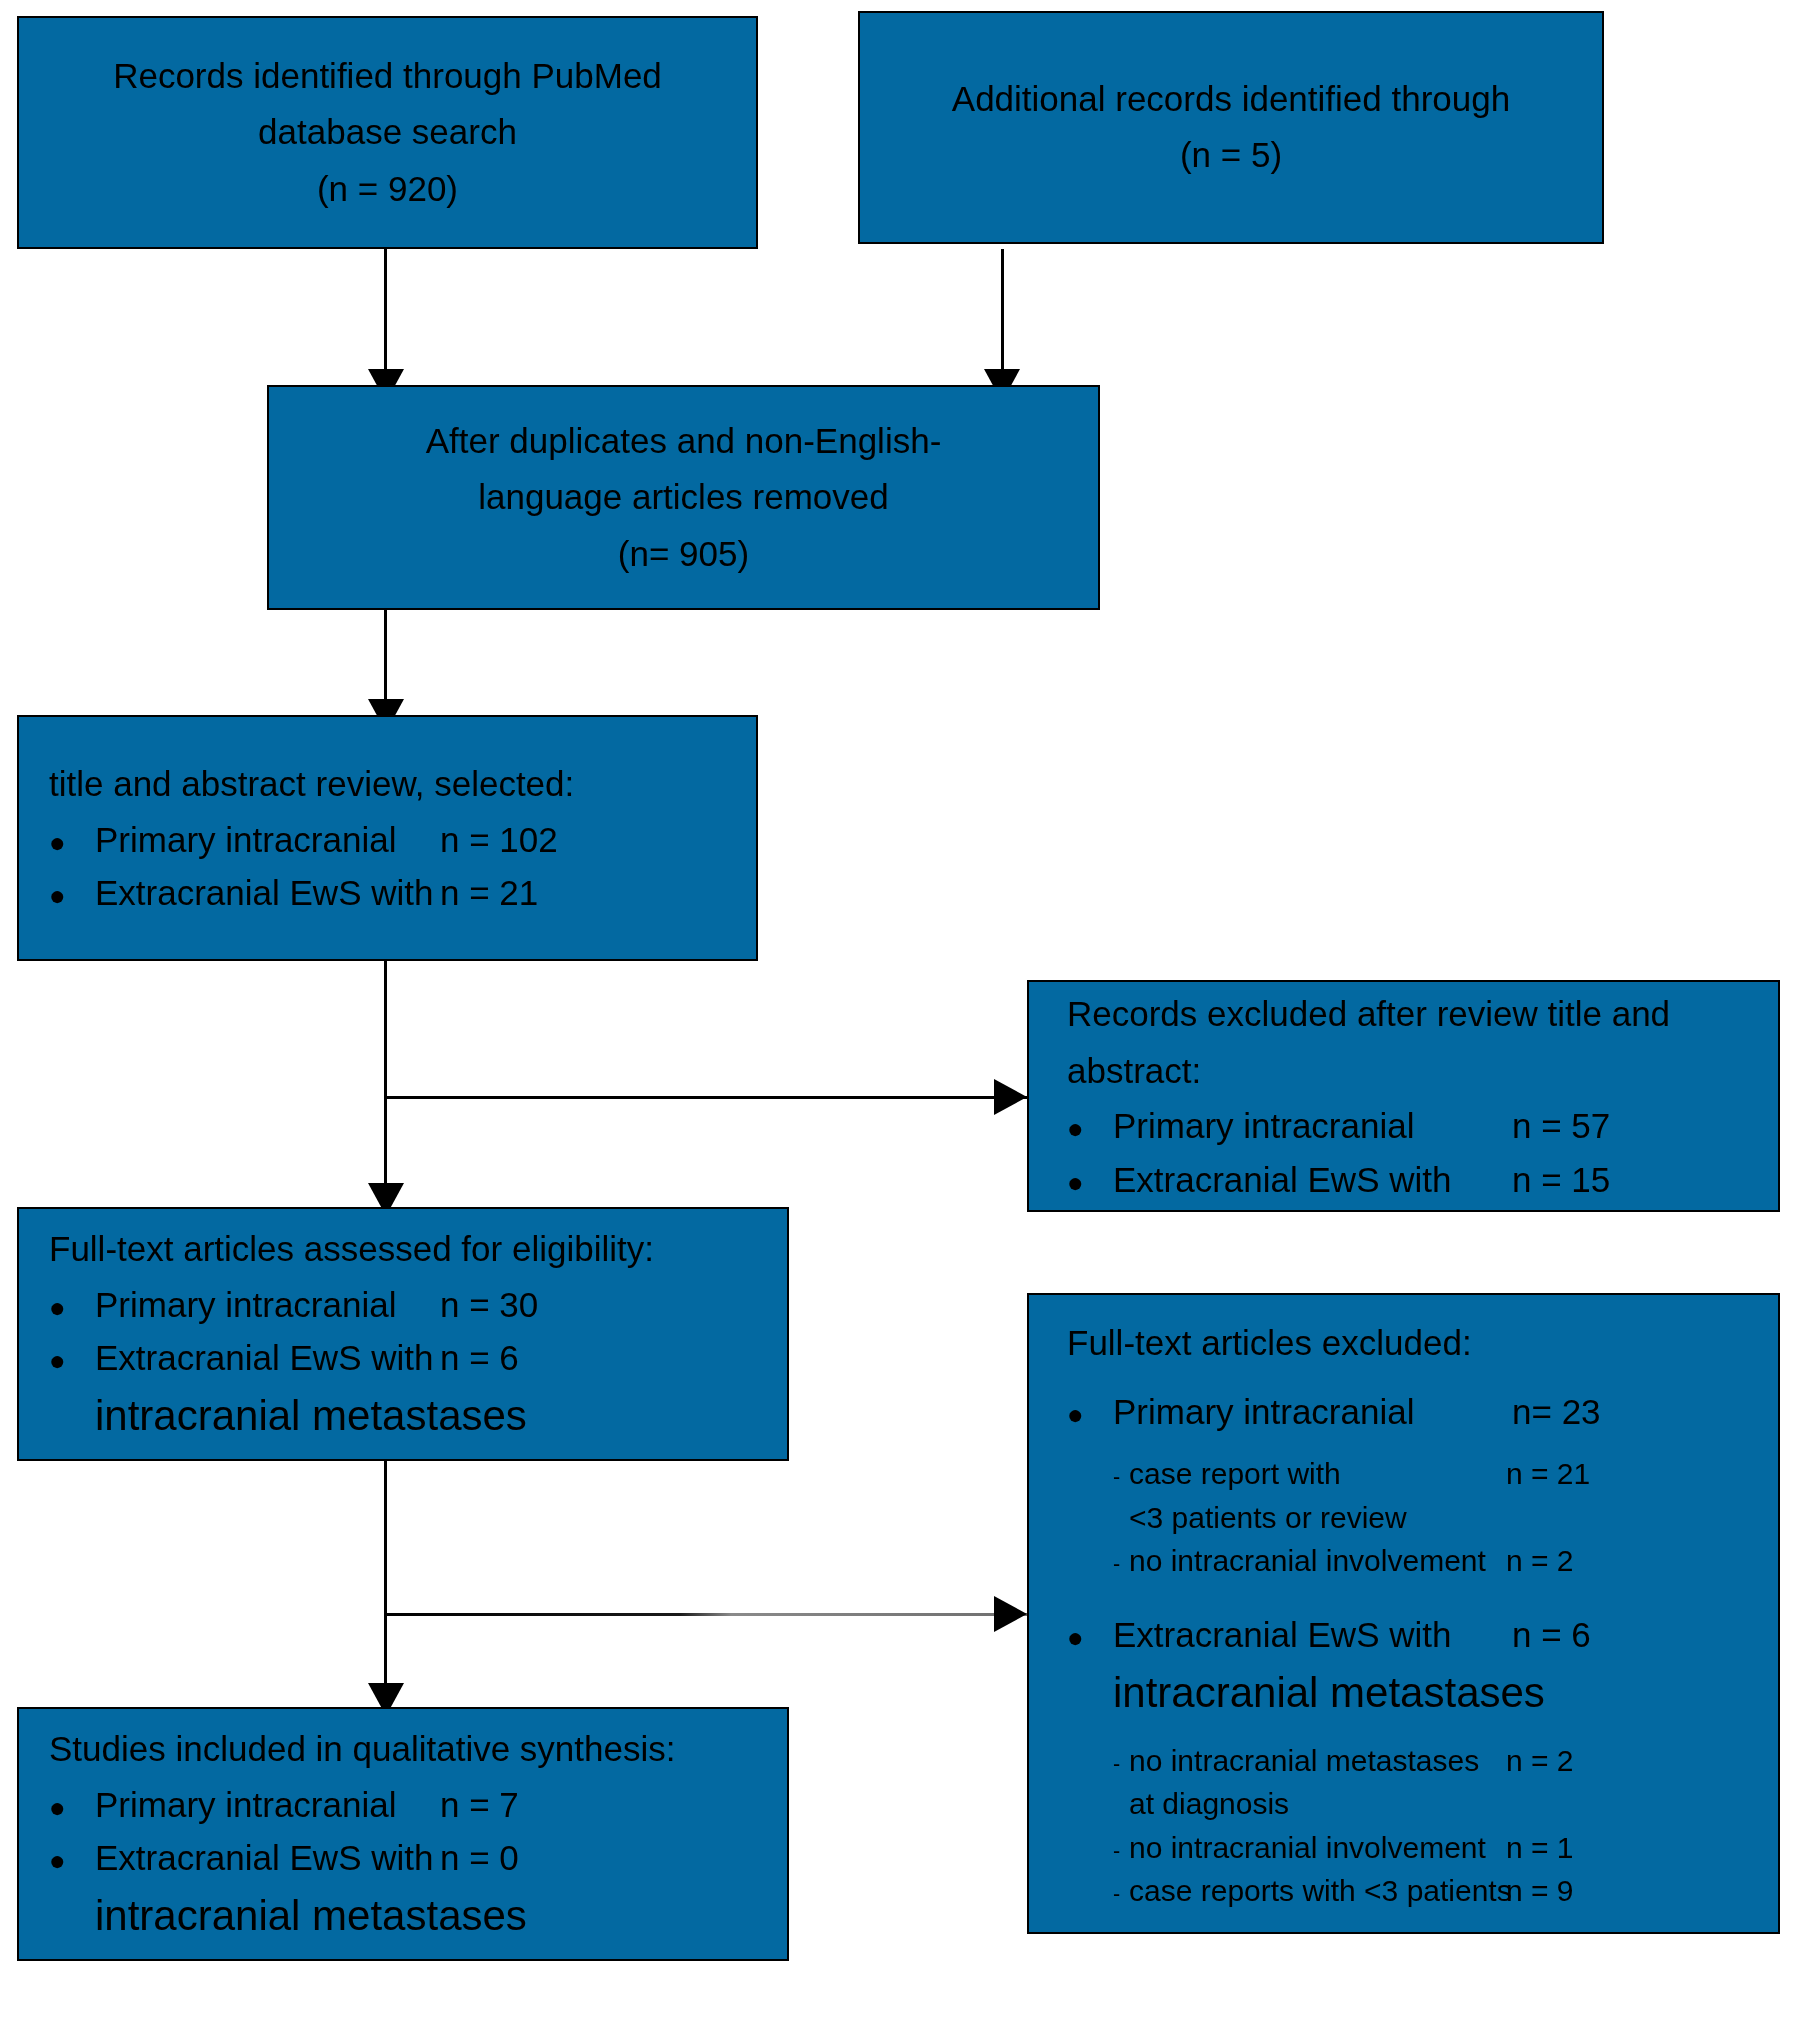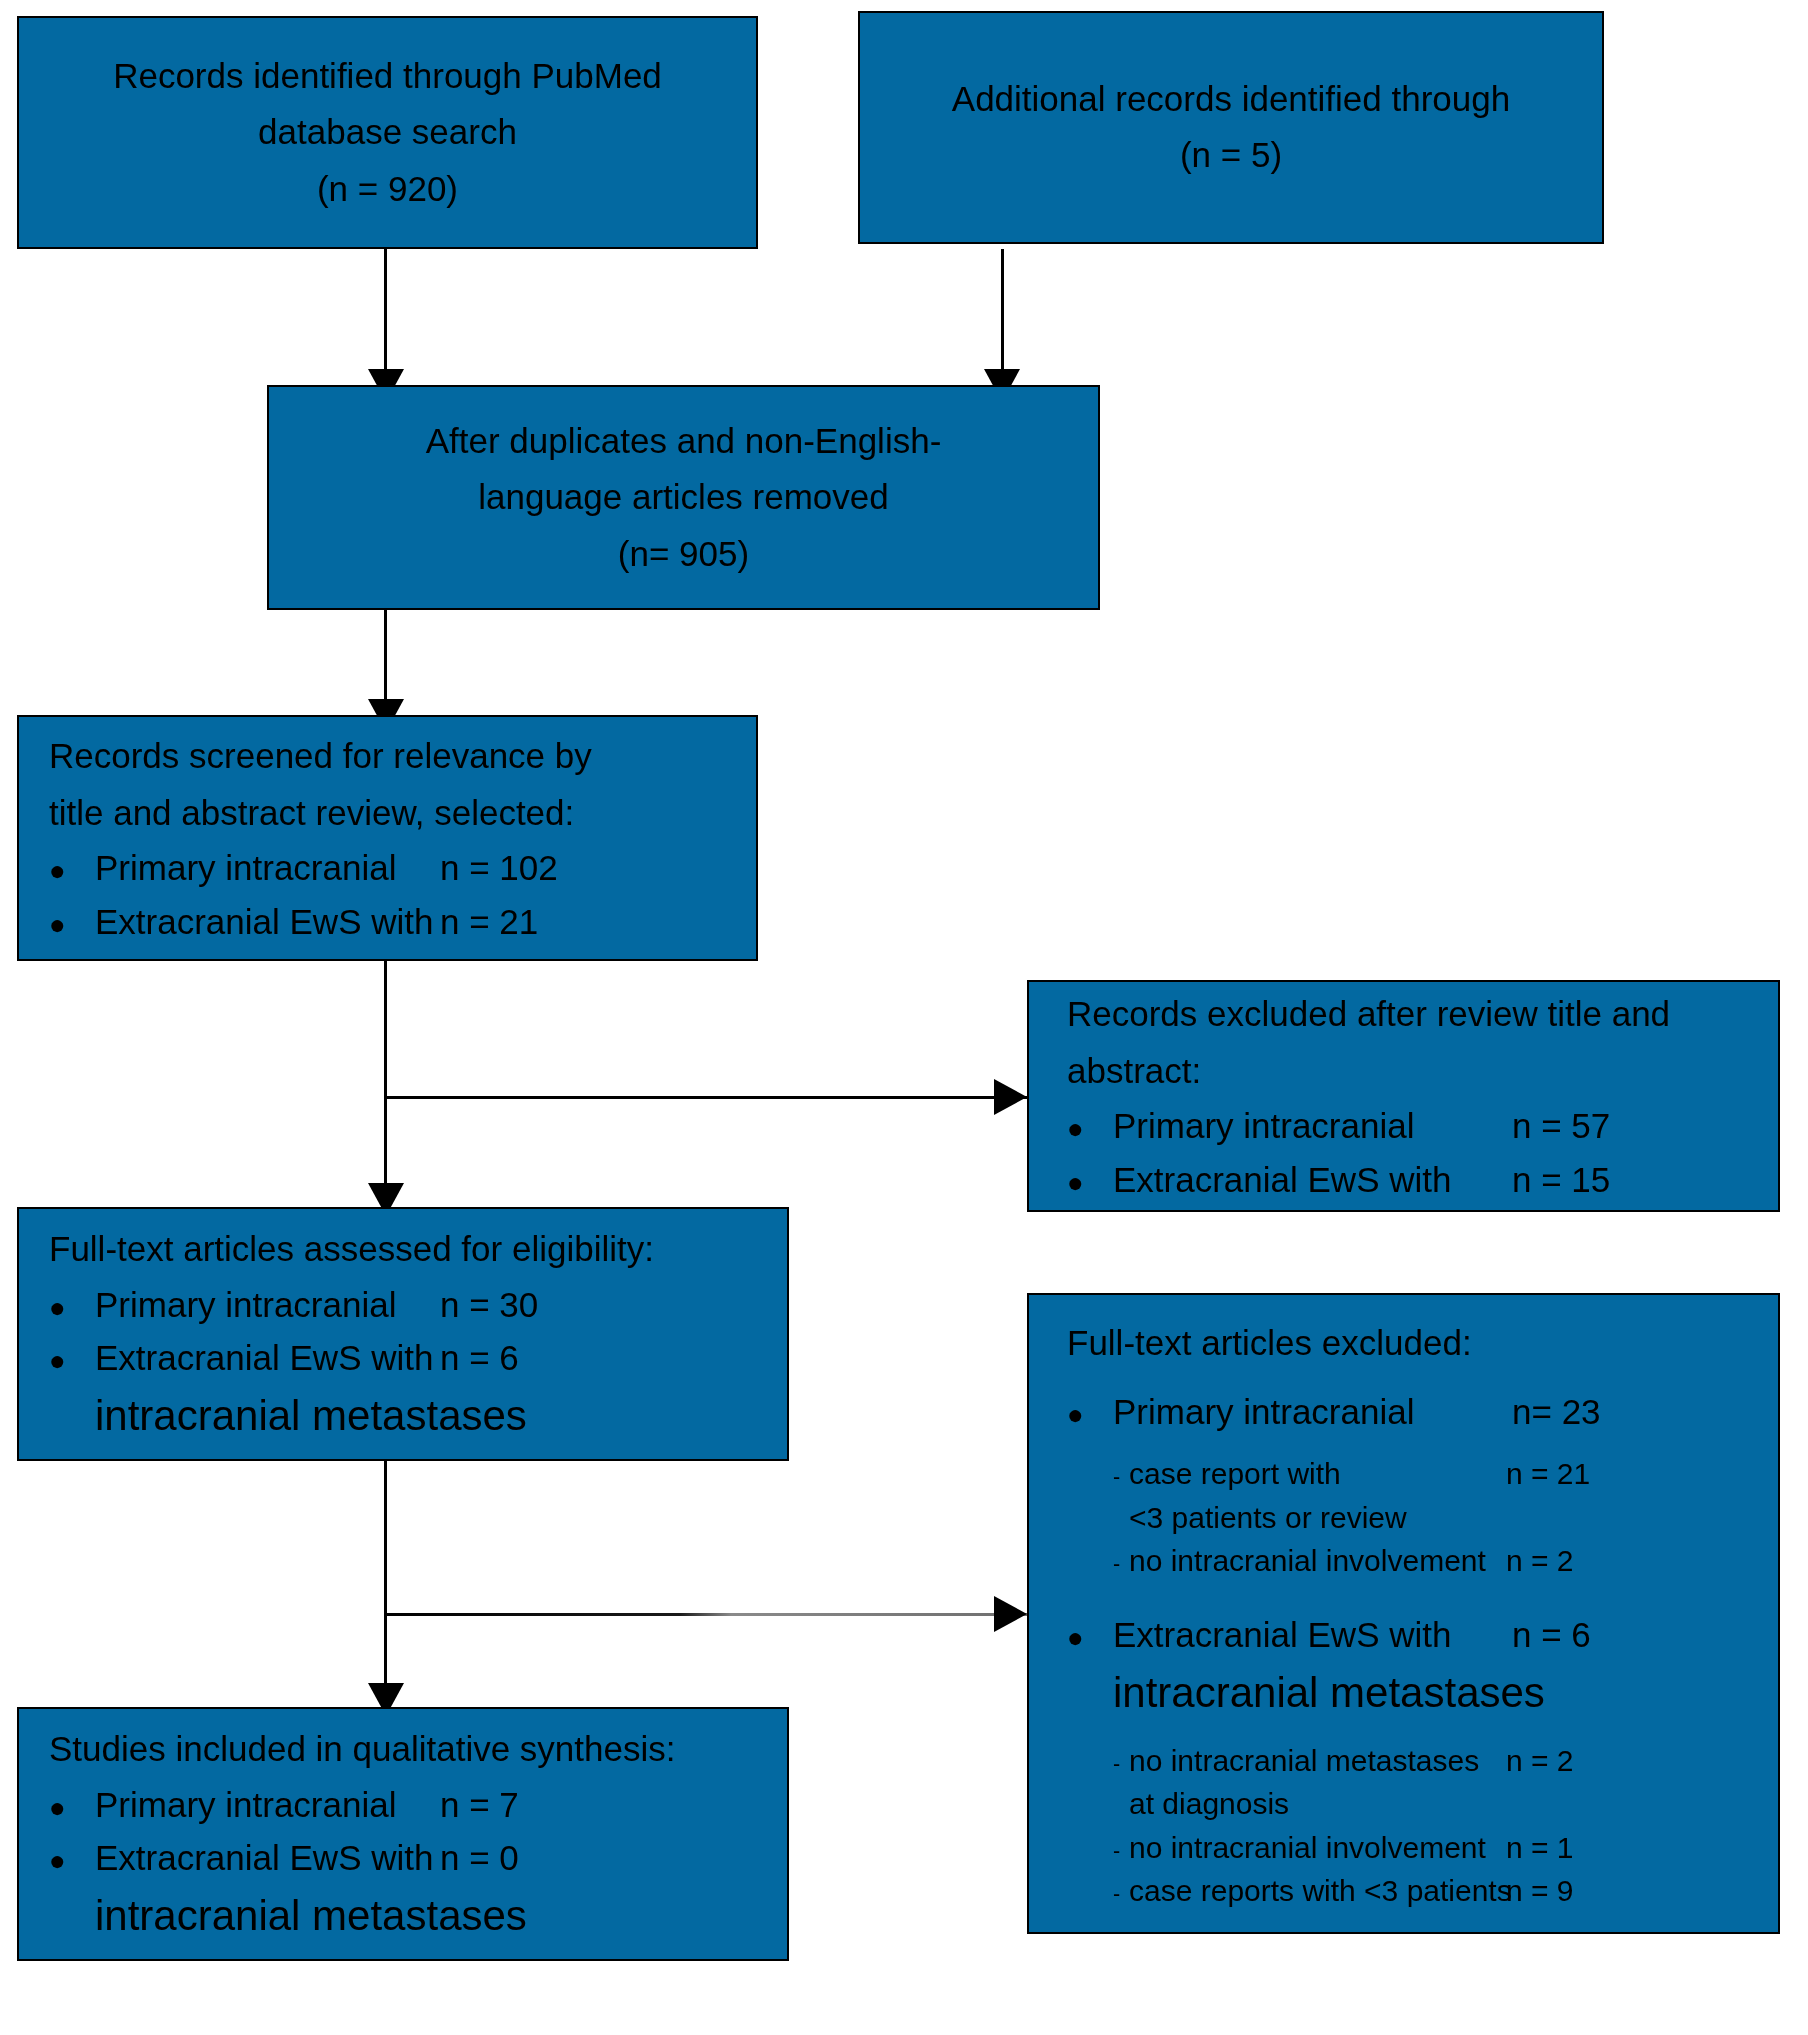--- a/index.html
+++ b/index.html
@@ -155,21 +155,20 @@
       <div class="ctr-line">language articles removed</div>
       <div class="ctr-line">(n= 905)</div>
     </div>
   </div>
 
   <div class="vline" style="left:384px; top:610px; height:92px;"></div>
   <div class="arrow-down" style="left:368px; top:699px;"></div>
 
   <div class="box" style="left:17px; top:715px; width:741px; height:246px;">
     <div class="box-inner" style="padding:0 30px;">
-      <div class="hdr-line">Records screened for relevance by</div>
       <div class="hdr-line">title and abstract review, selected:</div>
       <div class="bullet-row">
         <span class="bullet-mark">●</span>
         <span class="bullet-label" style="width:345px;">Primary intracranial</span>
         <span class="bullet-n">n = 102</span>
       </div>
       <div class="bullet-row">
         <span class="bullet-mark">●</span>
         <span class="bullet-label" style="width:345px;">Extracranial EwS with</span>
         <span class="bullet-n">n = 21</span>

